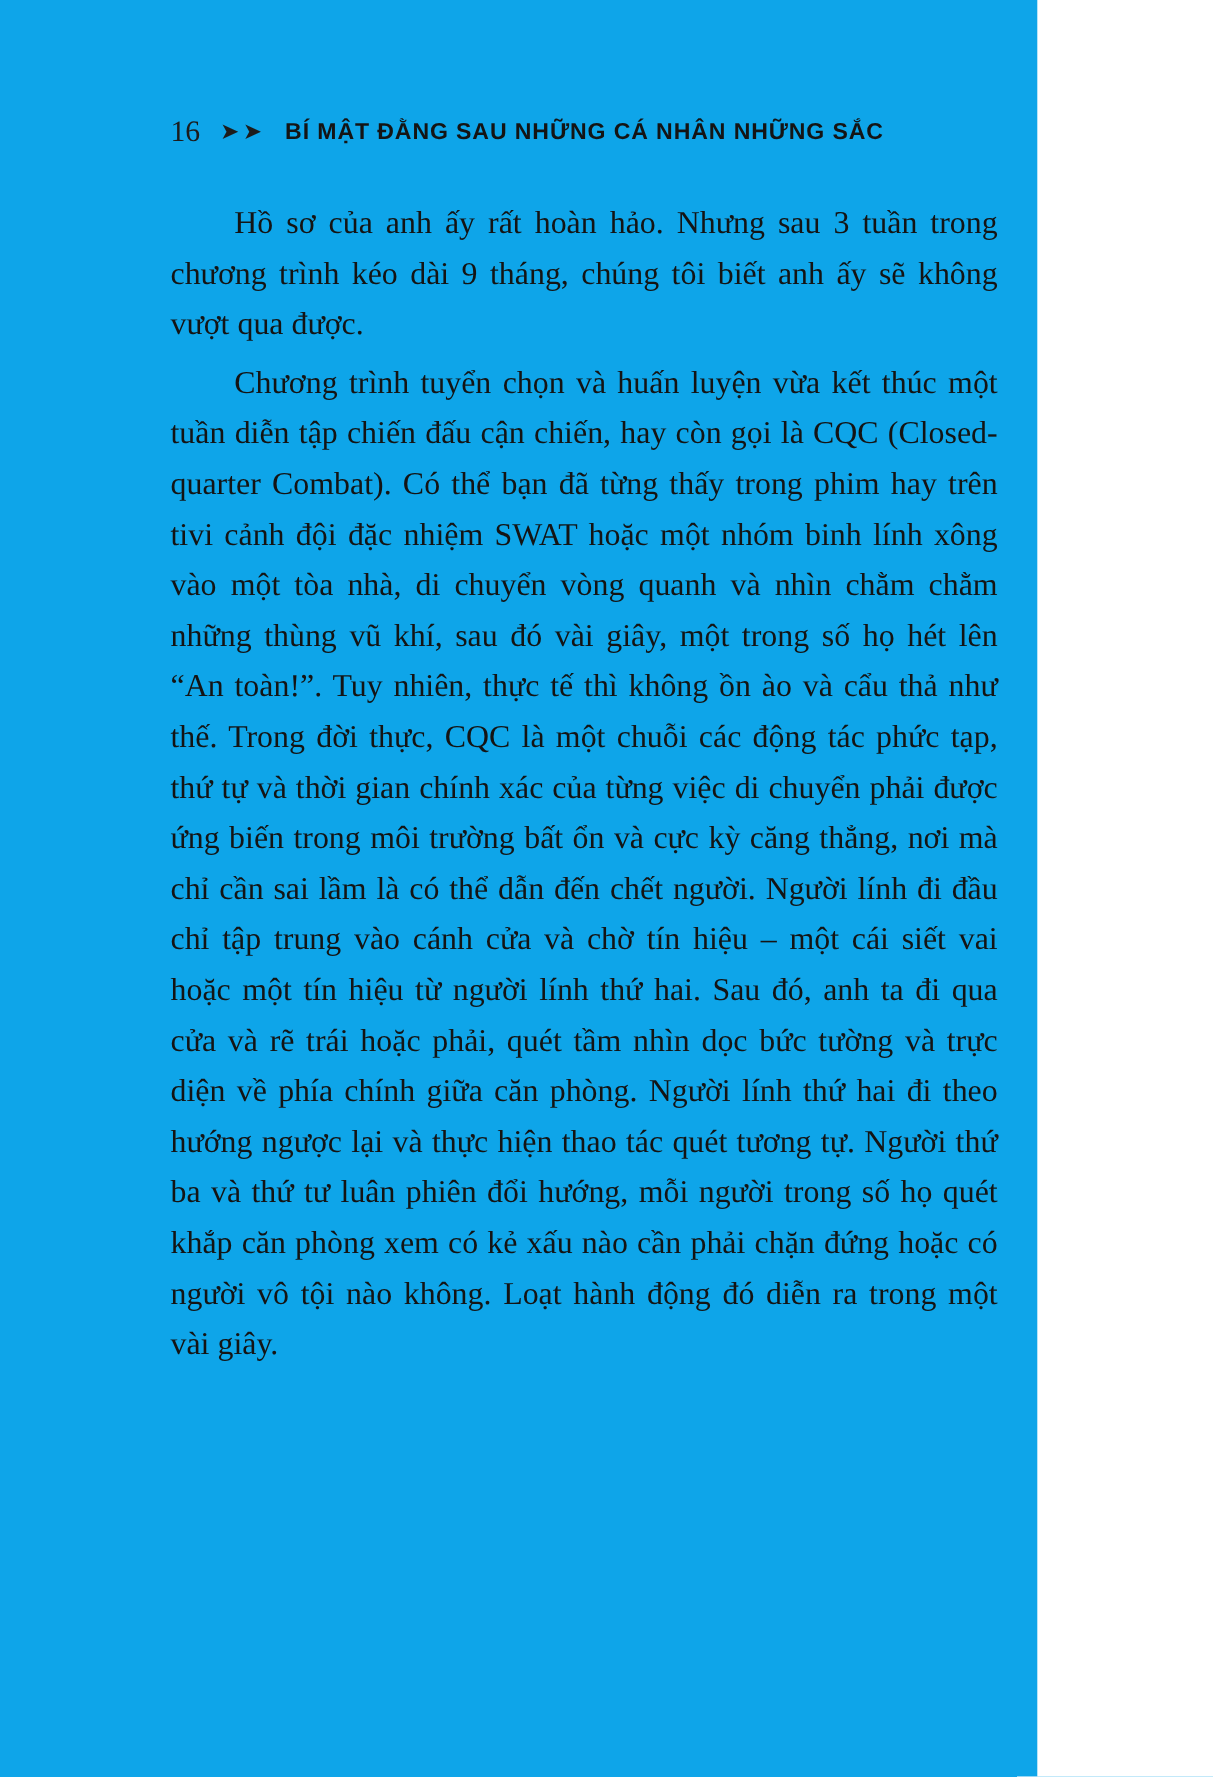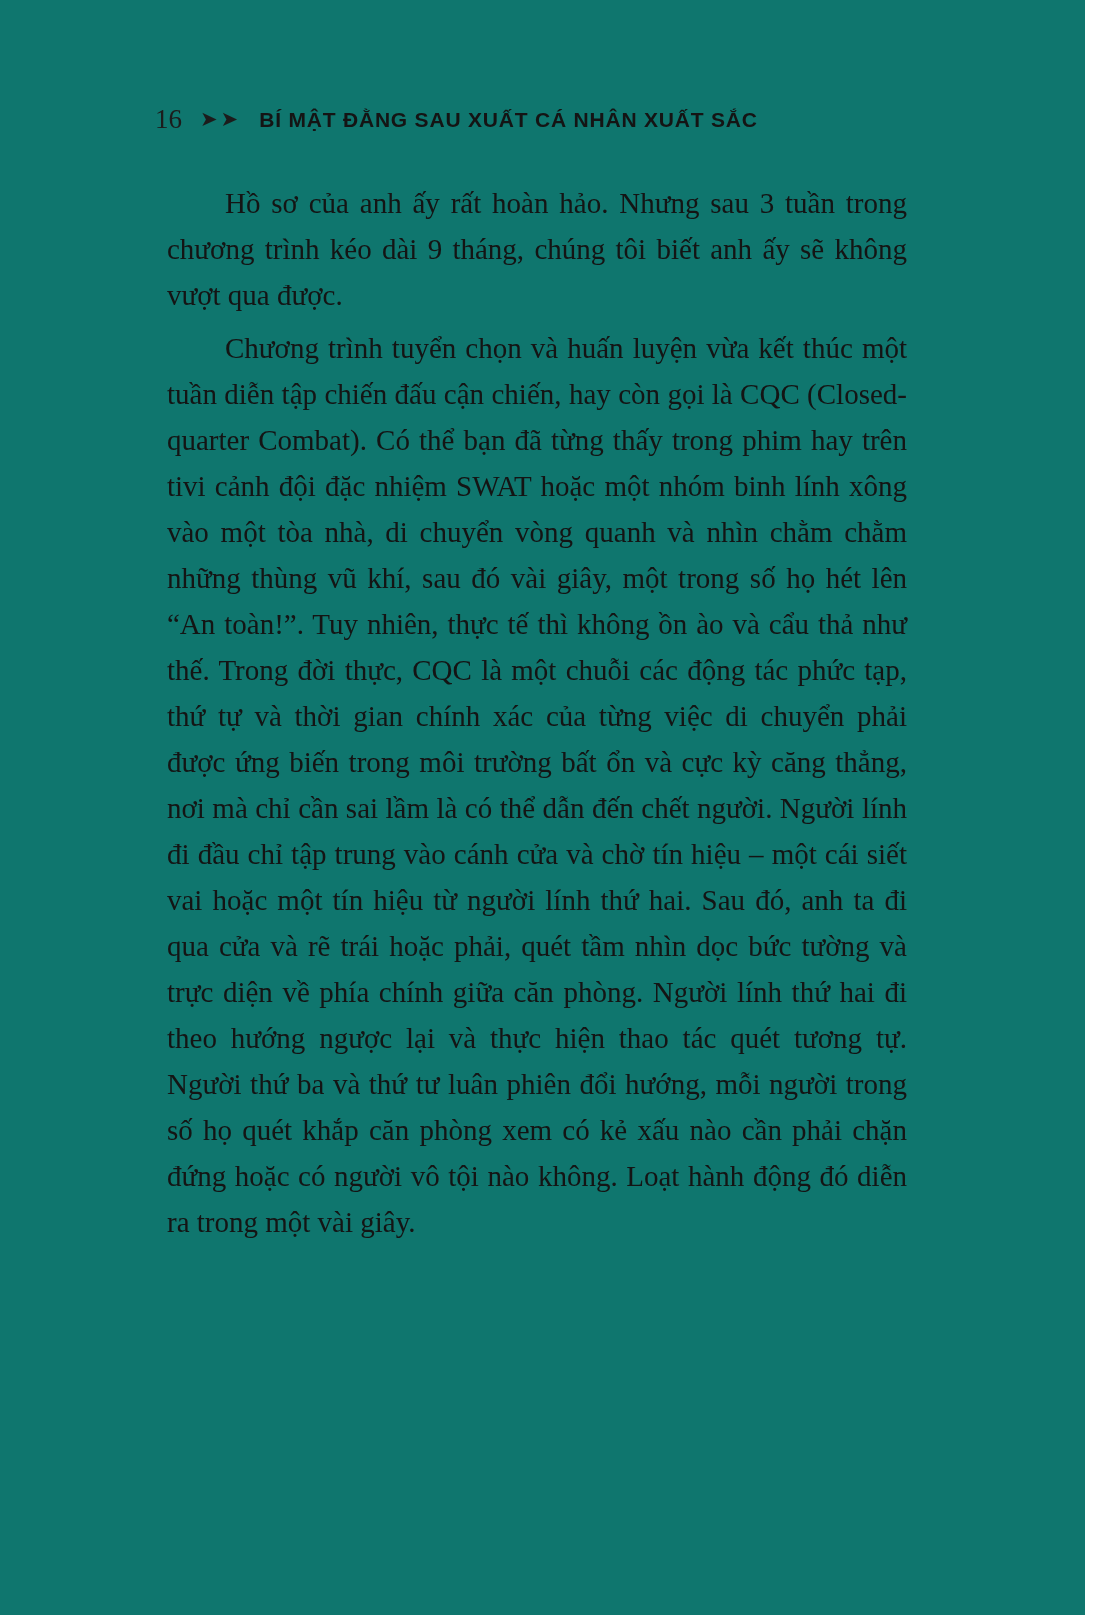--- a/index.html
+++ b/index.html
@@ -2,23 +2,23 @@
 <html><head>
 <meta charset="utf-8">
 <style>
   html, body {
     margin: 0;
     padding: 0;
     background: #ffffff;
   }
   .book-page {
     position: relative;
-    width: 1085px;
+    width: 943px;
     height: 1615px;
-    background: #0f766e;
+    background: #0ea5e9;
     color: #161616;
     font-family: "Liberation Serif", serif;
     overflow: hidden;
   }
   .page-header {
     position: absolute;
     top: 104px;
     left: 155px;
     right: 150px;
     display: flex;
@@ -46,37 +46,37 @@
     letter-spacing: 0.8px;
     color: #141414;
   }
   .body-text {
     position: absolute;
     top: 180px;
     left: 155px;
     width: 752px;
   }
   .body-text p {
-    margin: 0 0 7px 12px;
+    margin: 0 0 7px 0;
     font-size: 29px;
     line-height: 46px;
     text-align: justify;
     text-indent: 58px;
     color: #141414;
   }
 </style>
 </head>
 <body>
 
 <div class="book-page">
 
   <div class="page-header">
     <span class="page-number">16</span>
     <span class="double-arrow">➤➤</span>
-    <span class="header-title">BÍ MẬT ĐẰNG SAU XUẤT CÁ NHÂN XUẤT SẮC</span>
+    <span class="header-title">BÍ MẬT ĐẰNG SAU NHỮNG CÁ NHÂN NHỮNG SẮC</span>
   </div>
 
   <div class="body-text">
     <p>Hồ sơ của anh ấy rất hoàn hảo. Nhưng sau 3 tuần trong chương trình kéo dài 9 tháng, chúng tôi biết anh ấy sẽ không vượt qua được.</p>
     <p>Chương trình tuyển chọn và huấn luyện vừa kết thúc một tuần diễn tập chiến đấu cận chiến, hay còn gọi là CQC (Closed-quarter Combat). Có thể bạn đã từng thấy trong phim hay trên tivi cảnh đội đặc nhiệm SWAT hoặc một nhóm binh lính xông vào một tòa nhà, di chuyển vòng quanh và nhìn chằm chằm những thùng vũ khí, sau đó vài giây, một trong số họ hét lên “An toàn!”. Tuy nhiên, thực tế thì không ồn ào và cẩu thả như thế. Trong đời thực, CQC là một chuỗi các động tác phức tạp, thứ tự và thời gian chính xác của từng việc di chuyển phải được ứng biến trong môi trường bất ổn và cực kỳ căng thẳng, nơi mà chỉ cần sai lầm là có thể dẫn đến chết người. Người lính đi đầu chỉ tập trung vào cánh cửa và chờ tín hiệu – một cái siết vai hoặc một tín hiệu từ người lính thứ hai. Sau đó, anh ta đi qua cửa và rẽ trái hoặc phải, quét tầm nhìn dọc bức tường và trực diện về phía chính giữa căn phòng. Người lính thứ hai đi theo hướng ngược lại và thực hiện thao tác quét tương tự. Người thứ ba và thứ tư luân phiên đổi hướng, mỗi người trong số họ quét khắp căn phòng xem có kẻ xấu nào cần phải chặn đứng hoặc có người vô tội nào không. Loạt hành động đó diễn ra trong một vài giây.</p>
   </div>
 
 </div>
 
 </body></html>

